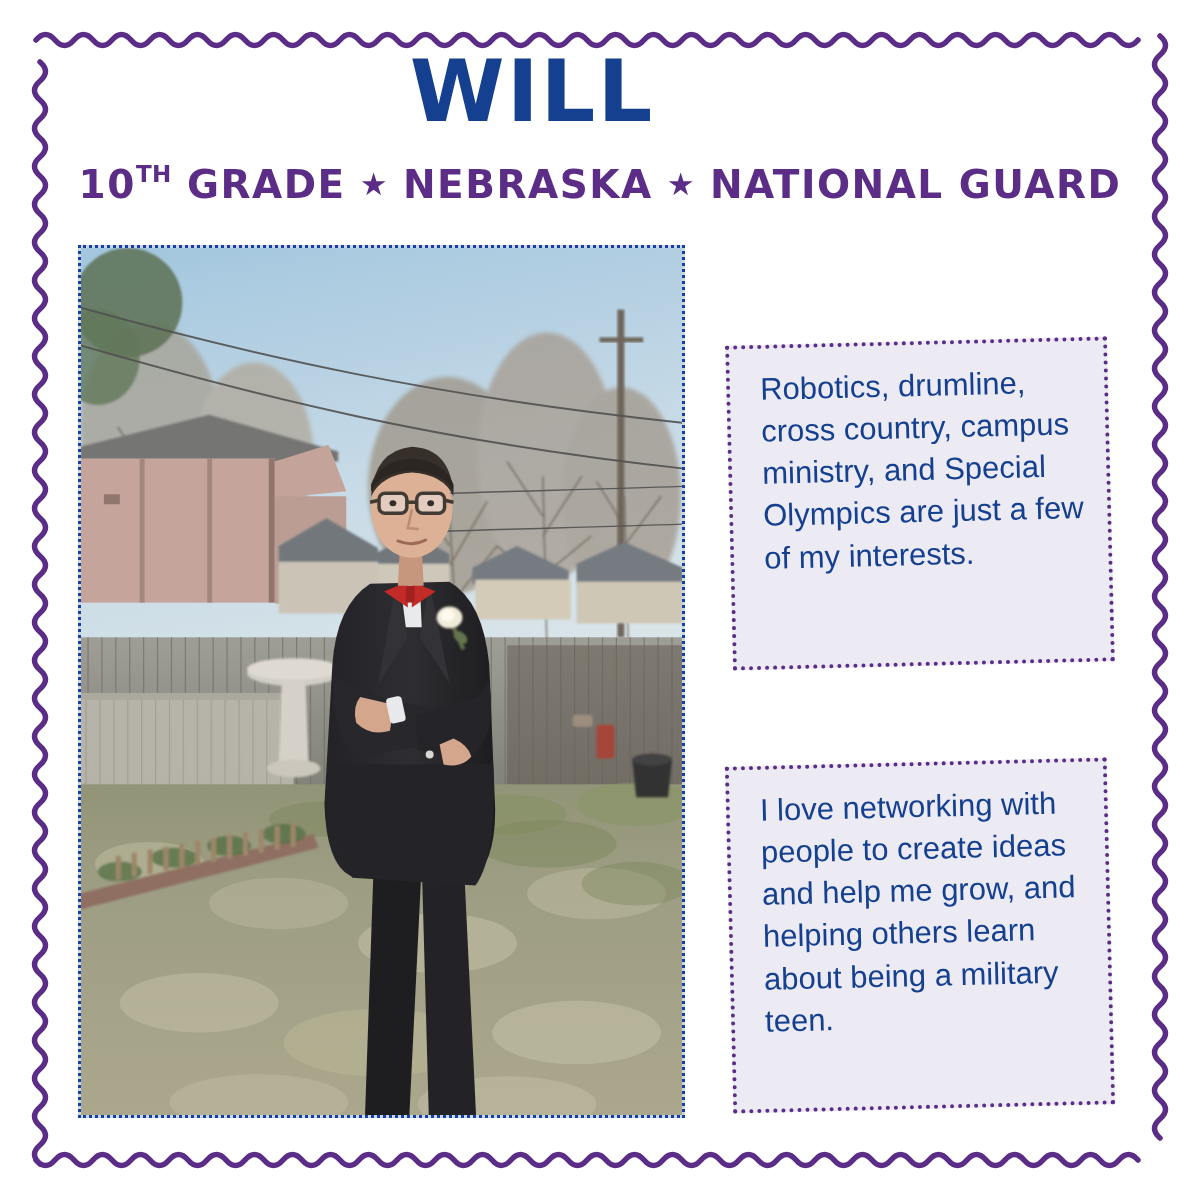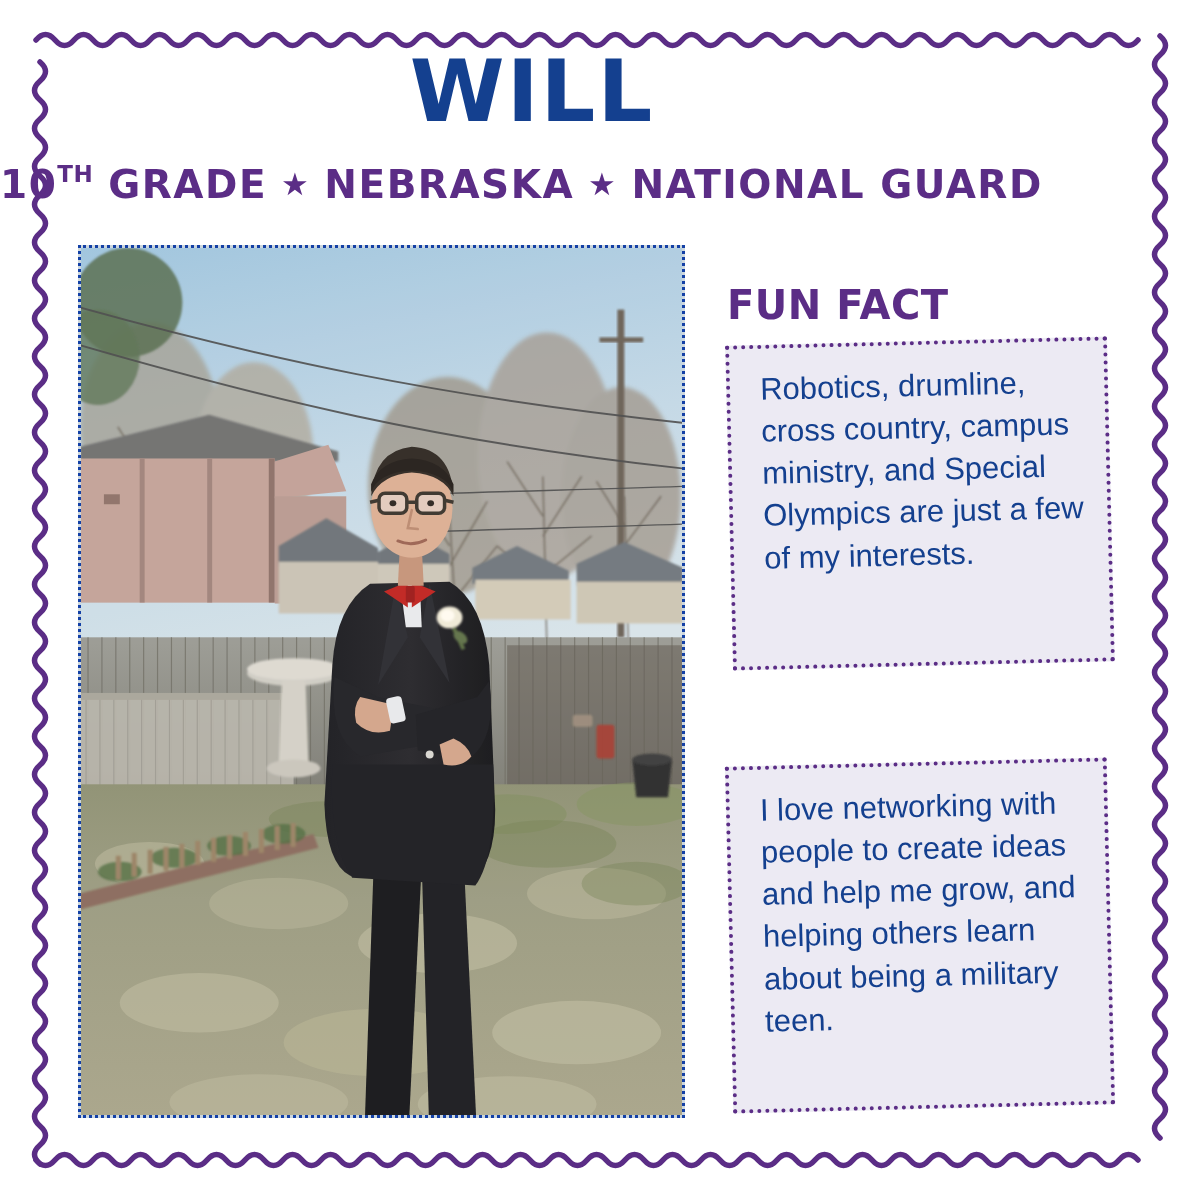--- a/index.html
+++ b/index.html
@@ -37,21 +37,21 @@
     font-weight: 700;
     font-size: 86px;
     letter-spacing: 2px;
     color: #14408f;
     line-height: 1;
   }
   .subtitle {
     position: absolute;
     left: 0;
     top: 163px;
-    width: 1011px;
+    width: 1200px;
     text-align: center;
     font-family: "DejaVu Sans", sans-serif;
     font-weight: 700;
     font-size: 39px;
     letter-spacing: 1.5px;
     color: #5b2d86;
     line-height: 1;
     white-space: nowrap;
   }
   .subtitle .sup {
@@ -408,21 +408,20 @@
 
         <path d="M334 264 L330 282 L340 283" stroke="#bb8a70" stroke-width="2.6" fill="none" stroke-linecap="round"></path>
 
         <path d="M320 295 Q334 301 348 294" stroke="#9c6352" stroke-width="3" fill="none" stroke-linecap="round"></path>
       </g>
 
       <rect x="0" y="0" width="607" height="873" fill="#ffffff" opacity="0.04"></rect>
     </svg>
   </div>
 
-  <div class="sec-head" id="funfact-head">FUN FACT</div>
   <div class="dot-box" id="funfact-box">
     <div class="body">Robotics, drumline, cross country, campus ministry, and Special Olympics are just a few of my interests.</div>
   </div>
 
   <div class="dot-box" id="whyertac-box">
     <div class="body">I love networking with people to create ideas and help me grow, and helping others learn about being a military teen.</div>
   </div>
 
 </div>
 

